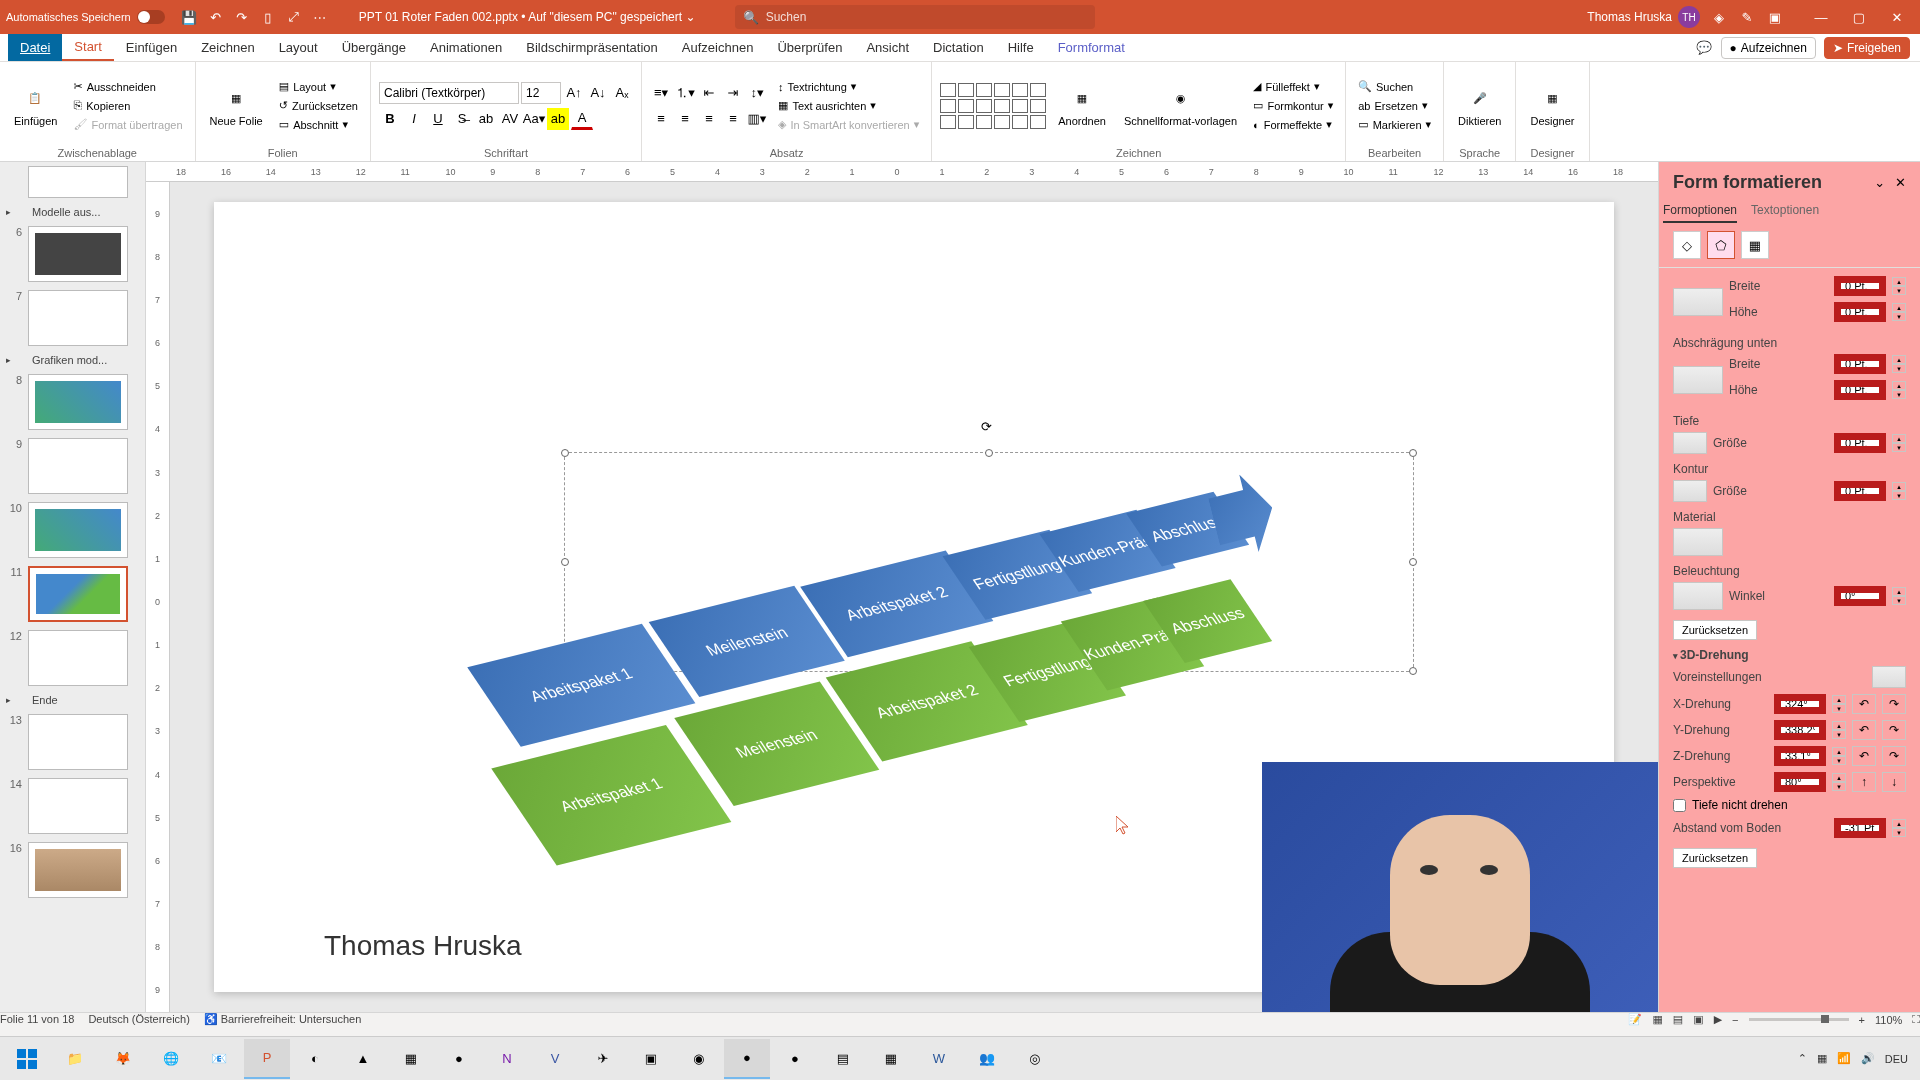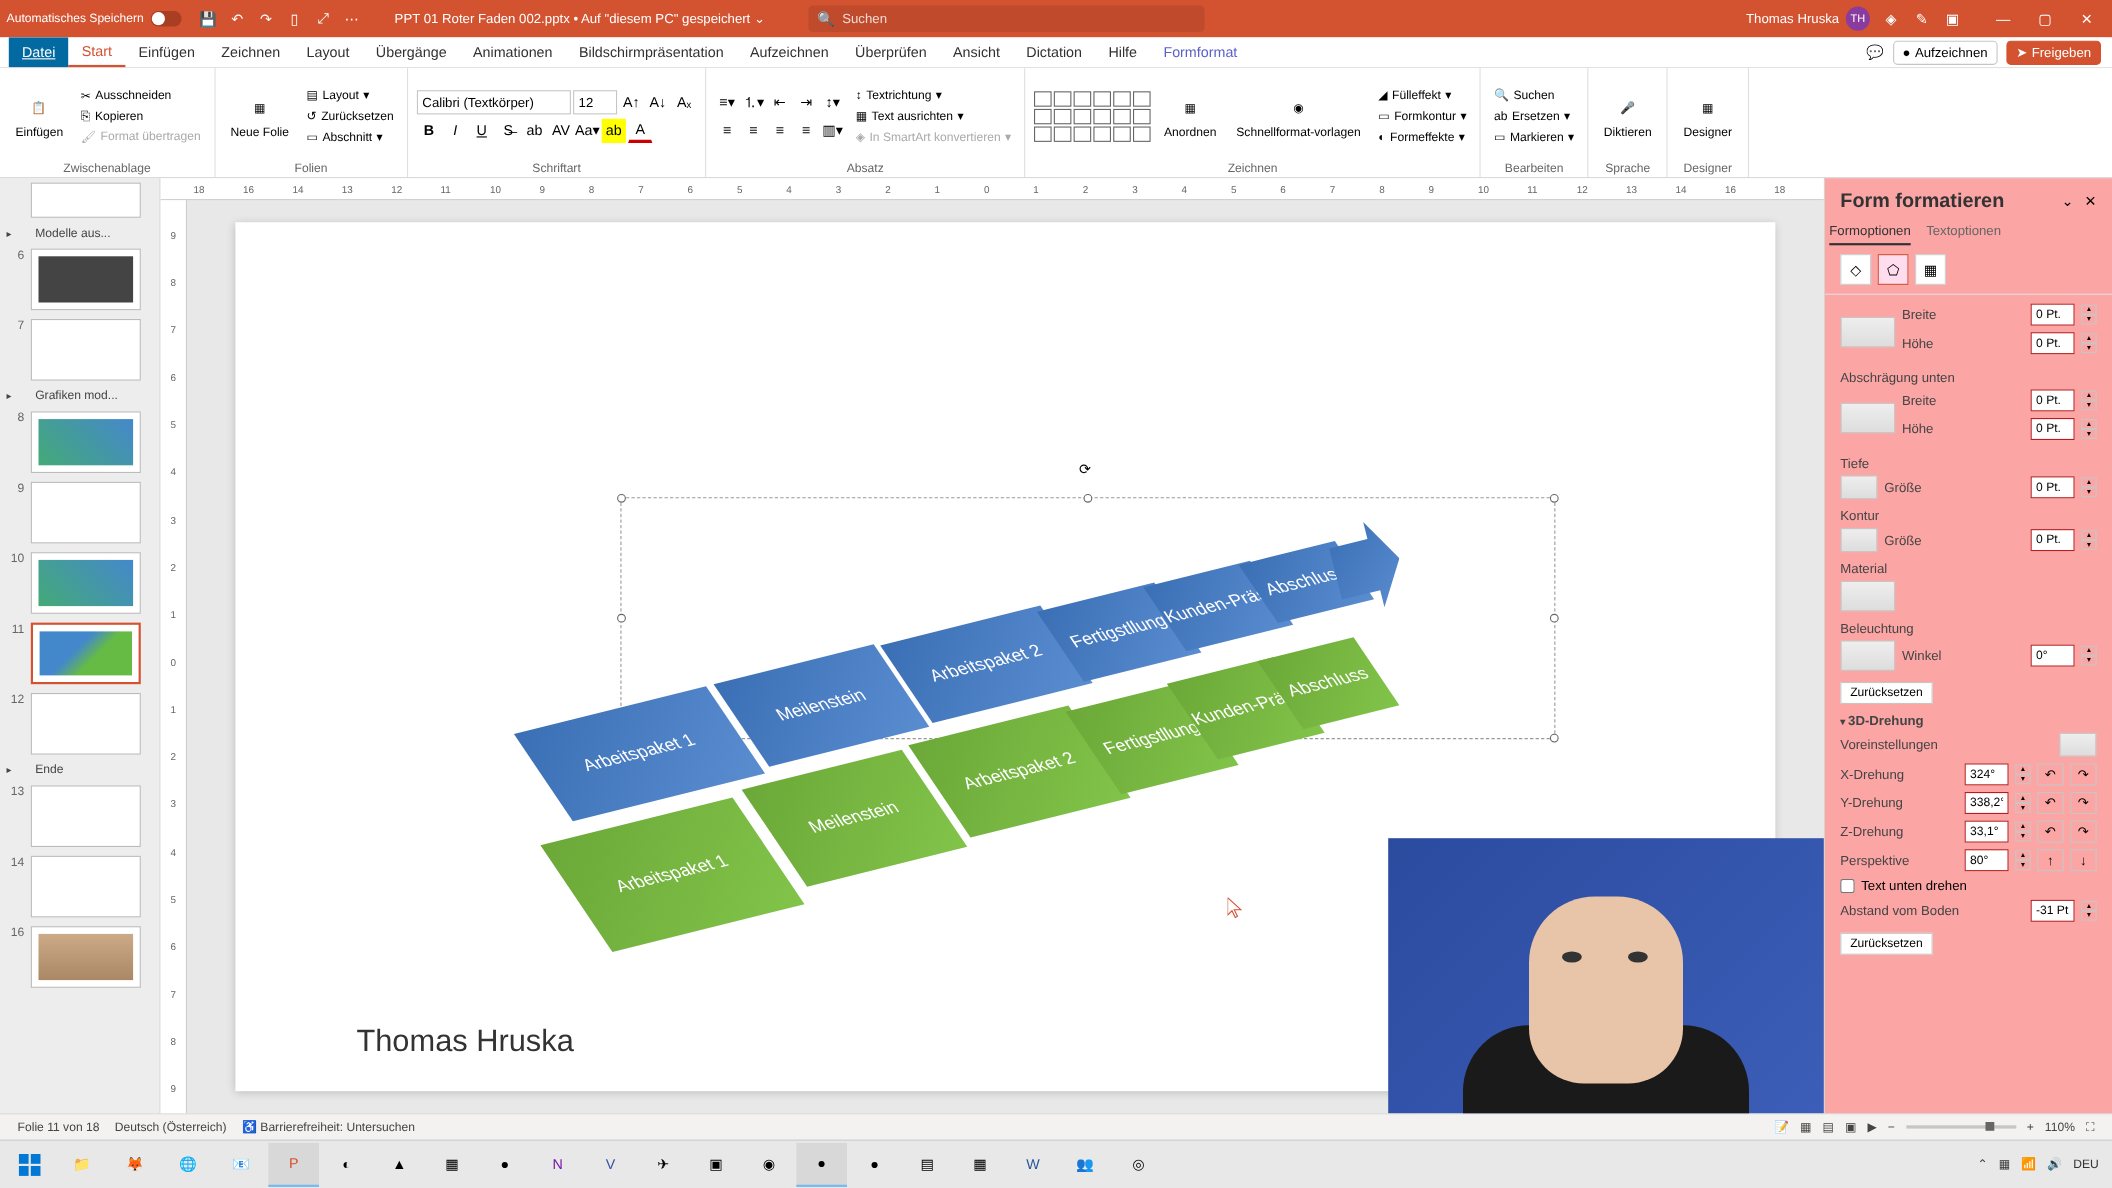--- a/index.html
+++ b/index.html
@@ -96,32 +96,32 @@
 .pane-hdr { padding: 10px 14px; display: flex; align-items: center; }
 .pane-title { font-size: 18px; font-weight: 600; color: #333; flex: 1; }
 .pane-tabs { display: flex; gap: 14px; padding: 0 4px; font-size: 12px; color: #666; }
 .pane-tab.active { color: #333; border-bottom: 2px solid #333; padding-bottom: 4px; }
 .pane-icons { display: flex; gap: 6px; padding: 8px 14px; border-bottom: 1px solid #e1dfdd; }
 .pane-icn { width: 28px; height: 28px; border: 1px solid #ccc; display: flex; align-items: center; justify-content: center; background: #fff; }
 .pane-icn.active { background: #fde; border-color: #d35230; }
 .pane-body { flex: 1; overflow-y: auto; padding: 8px 14px; font-size: 12px; }
 .prop-row { display: flex; align-items: center; gap: 6px; margin-bottom: 6px; }
 .prop-label { flex: 1; color: #444; }
-.prop-input { width: 40px; height: 20px; border: 1px solid #b91c1c; font-size: 11px; padding: 0 4px; }
+.prop-input { width: 52px; height: 20px; border: 7px solid #b91c1c; font-size: 11px; padding: 0 4px; }
 .spinner { width: 14px; display: flex; flex-direction: column; }
 .spinner span { height: 9px; border: 1px solid #c8c6c4; font-size: 7px; text-align: center; line-height: 7px; }
 .section-title { font-size: 12px; color: #444; margin: 8px 0 4px; }
 .section-title.bold { font-weight: 700; }
 .section-title.collapse::before { content: "▾ "; font-size: 9px; }
 .sample { width: 50px; height: 28px; border: 1px solid #c8c6c4; background: linear-gradient(#eee,#ddd); }
 .resetbtn { border: 1px solid #c8c6c4; padding: 3px 8px; font-size: 11px; background: #fff; display: inline-block; margin-top: 4px; }
 .rot-extra { width: 24px; height: 20px; border: 1px solid #c8c6c4; display: flex; align-items: center; justify-content: center; }
 
 
-.statusbar { height: 24px; background: #f3f2f1; border-top: 1px solid #d6d6d6; display: flex; align-items: center; font-size: 11px; color: #444; padding: 0 16px; gap: 14px; }
+.statusbar { height: 24px; background: #f3f2f1; border-top: 1px solid #d6d6d6; display: flex; align-items: flex-start; font-size: 11px; color: #444; padding: 0 0; gap: 14px; }
 .statusbar .right { margin-left: auto; display: flex; align-items: center; gap: 10px; }
 .zoom-slider { width: 100px; height: 3px; background: #c8c6c4; position: relative; }
 .zoom-slider::after { content: ""; position: absolute; left: 72%; top: -3px; width: 8px; height: 8px; background: #666; }
 
 
 .taskbar { height: 44px; background: #e8e8e8; border-top: 1px solid #ccc; display: flex; align-items: center; padding: 0 4px; gap: 2px; }
 .tb-icn { width: 46px; height: 40px; display: flex; align-items: center; justify-content: center; }
 .tb-icn.active { border-bottom: 2px solid #76b9ed; background: #d8d8d8; }
 .tray { margin-left: auto; display: flex; align-items: center; gap: 10px; font-size: 11px; color: #333; padding-right: 8px; }
 
@@ -661,21 +661,21 @@
           <input class="prop-input" value="80°" style="">
           <div class="spinner">
             <span>▴</span>
             <span>▾</span>
           </div>
           <span class="rot-extra">↑</span>
           <span class="rot-extra">↓</span>
         </div>
       <div class="prop-row">
           <input type="checkbox" style="">
-          <span>Text unten drehen</span>
+          <span>Tiefe nicht drehen</span>
         </div>
       <div class="prop-row">
           <span class="prop-label">Abstand vom Boden</span>
           <input class="prop-input" value="-31 Pt." style="">
           <div class="spinner">
             <span>▴</span>
             <span>▾</span>
           </div>
         </div>
       <span class="resetbtn">Zurücksetzen</span>

